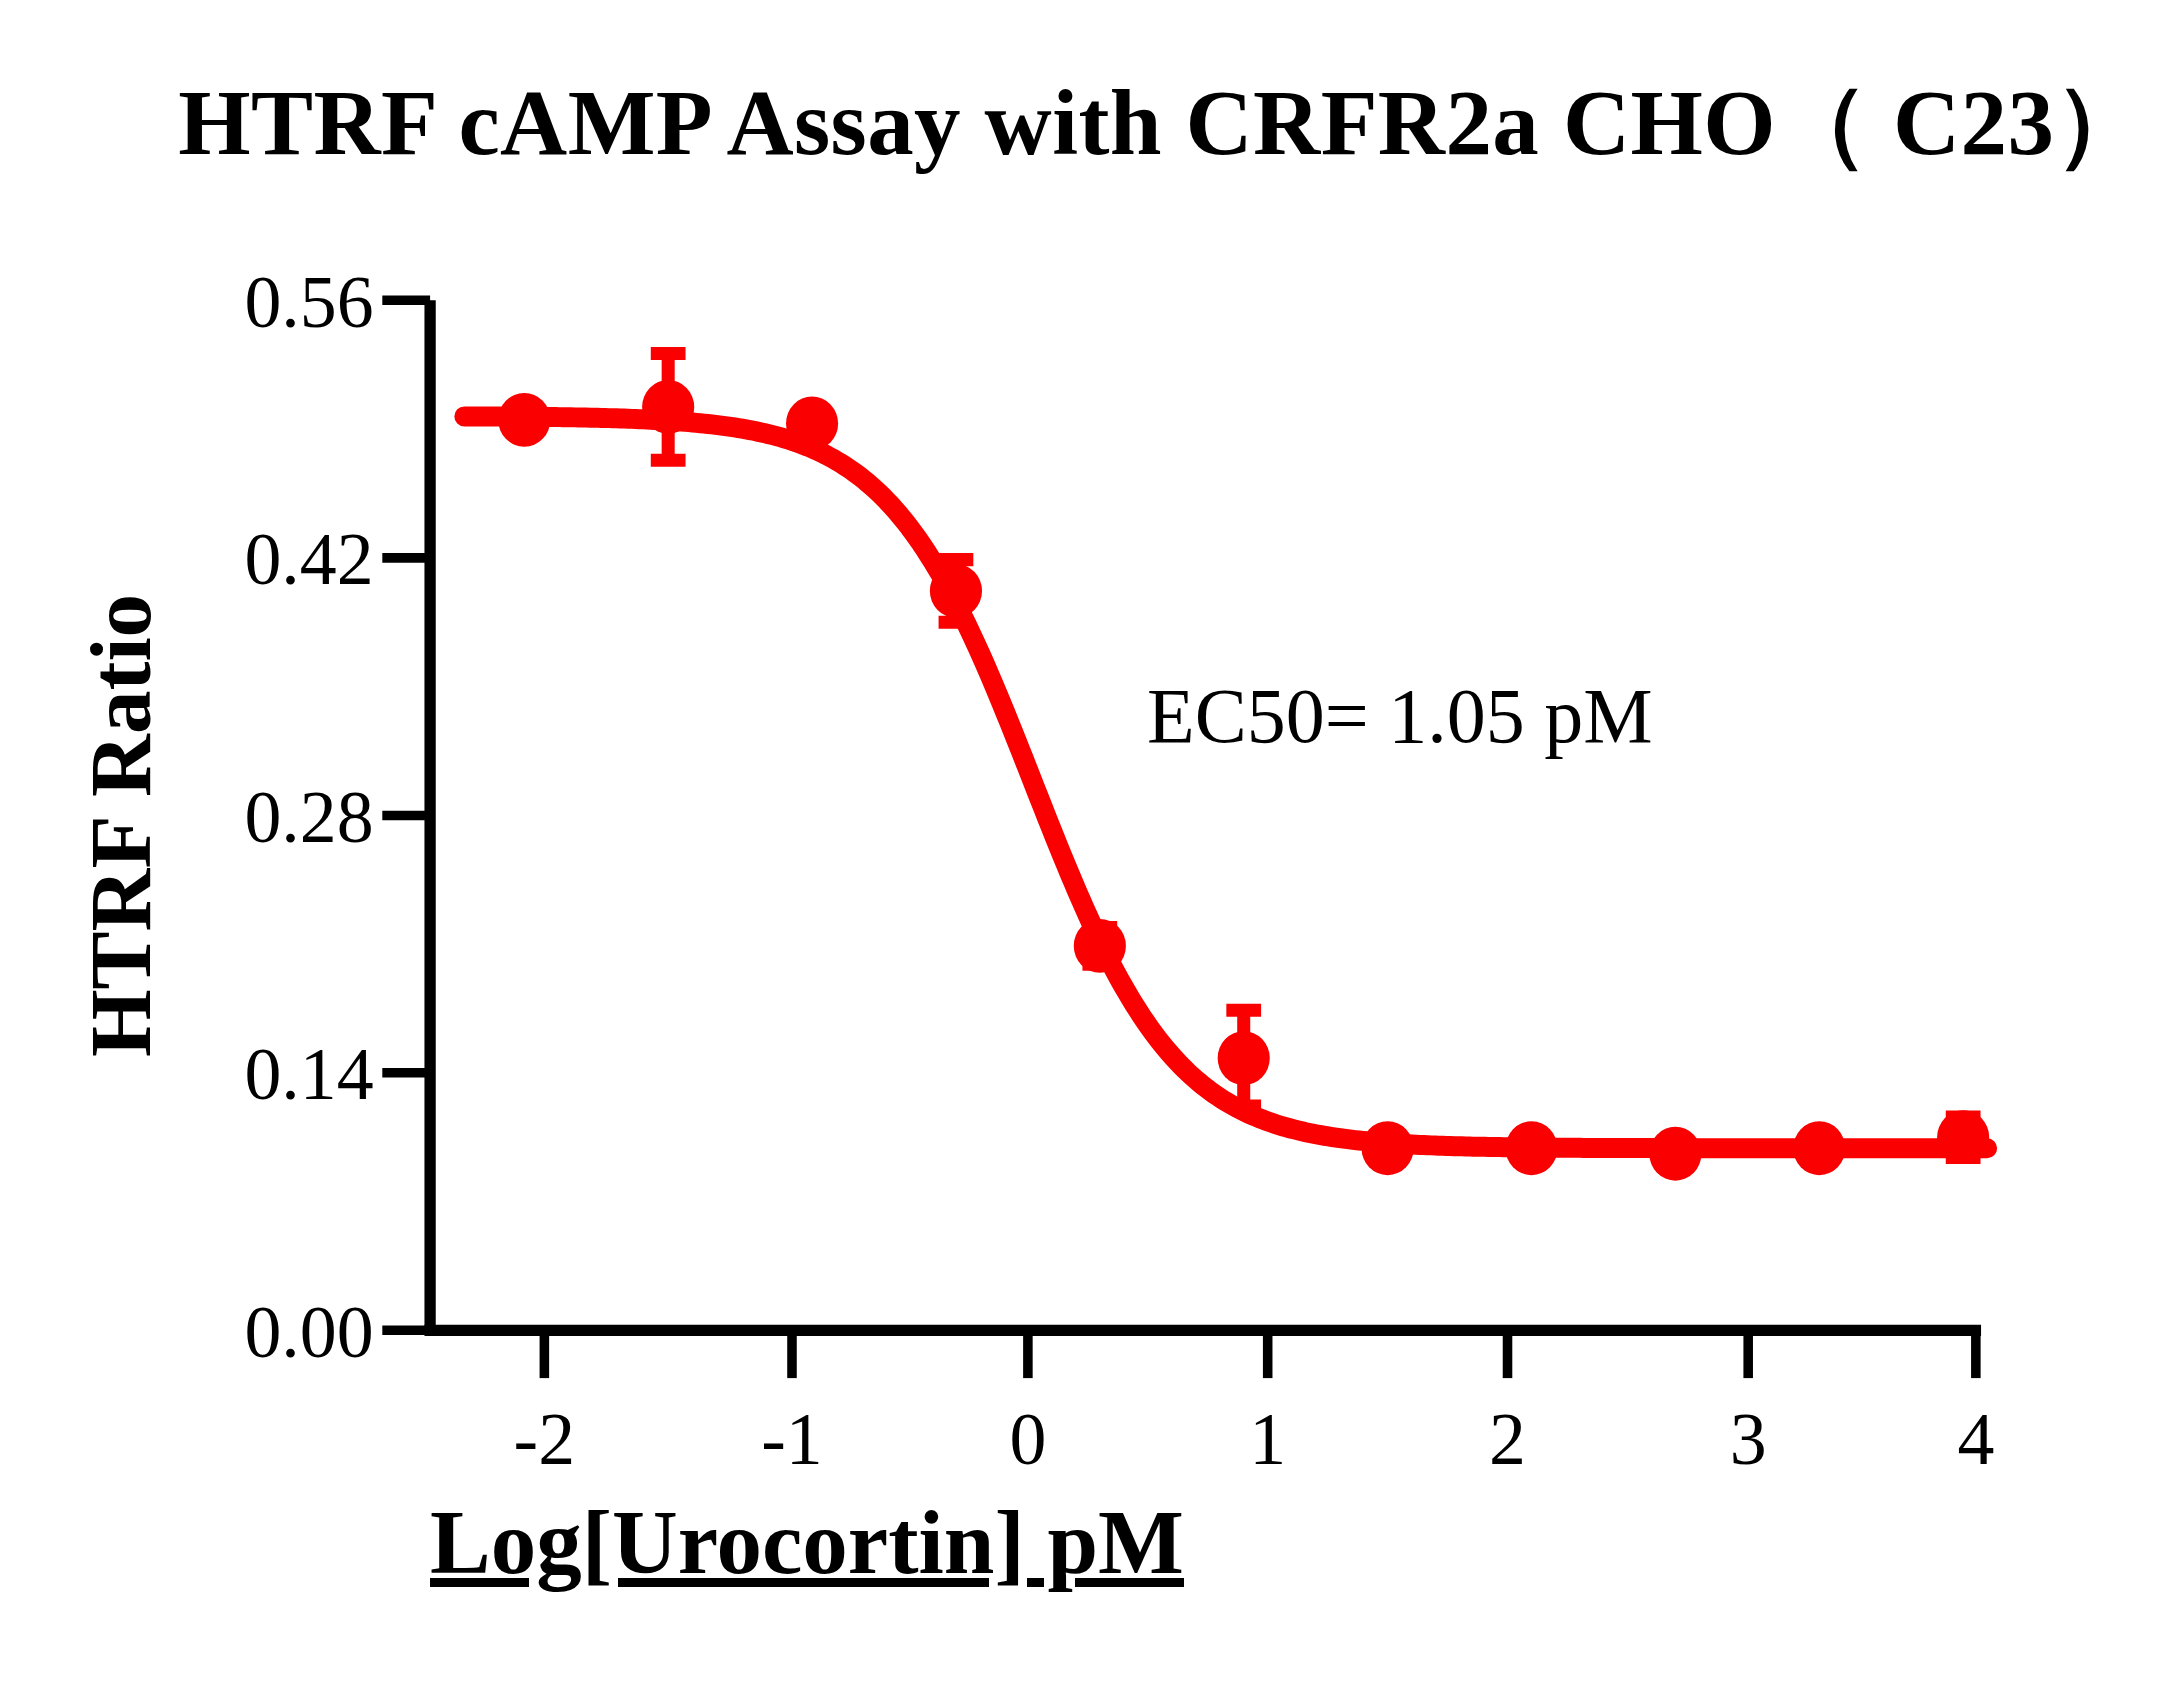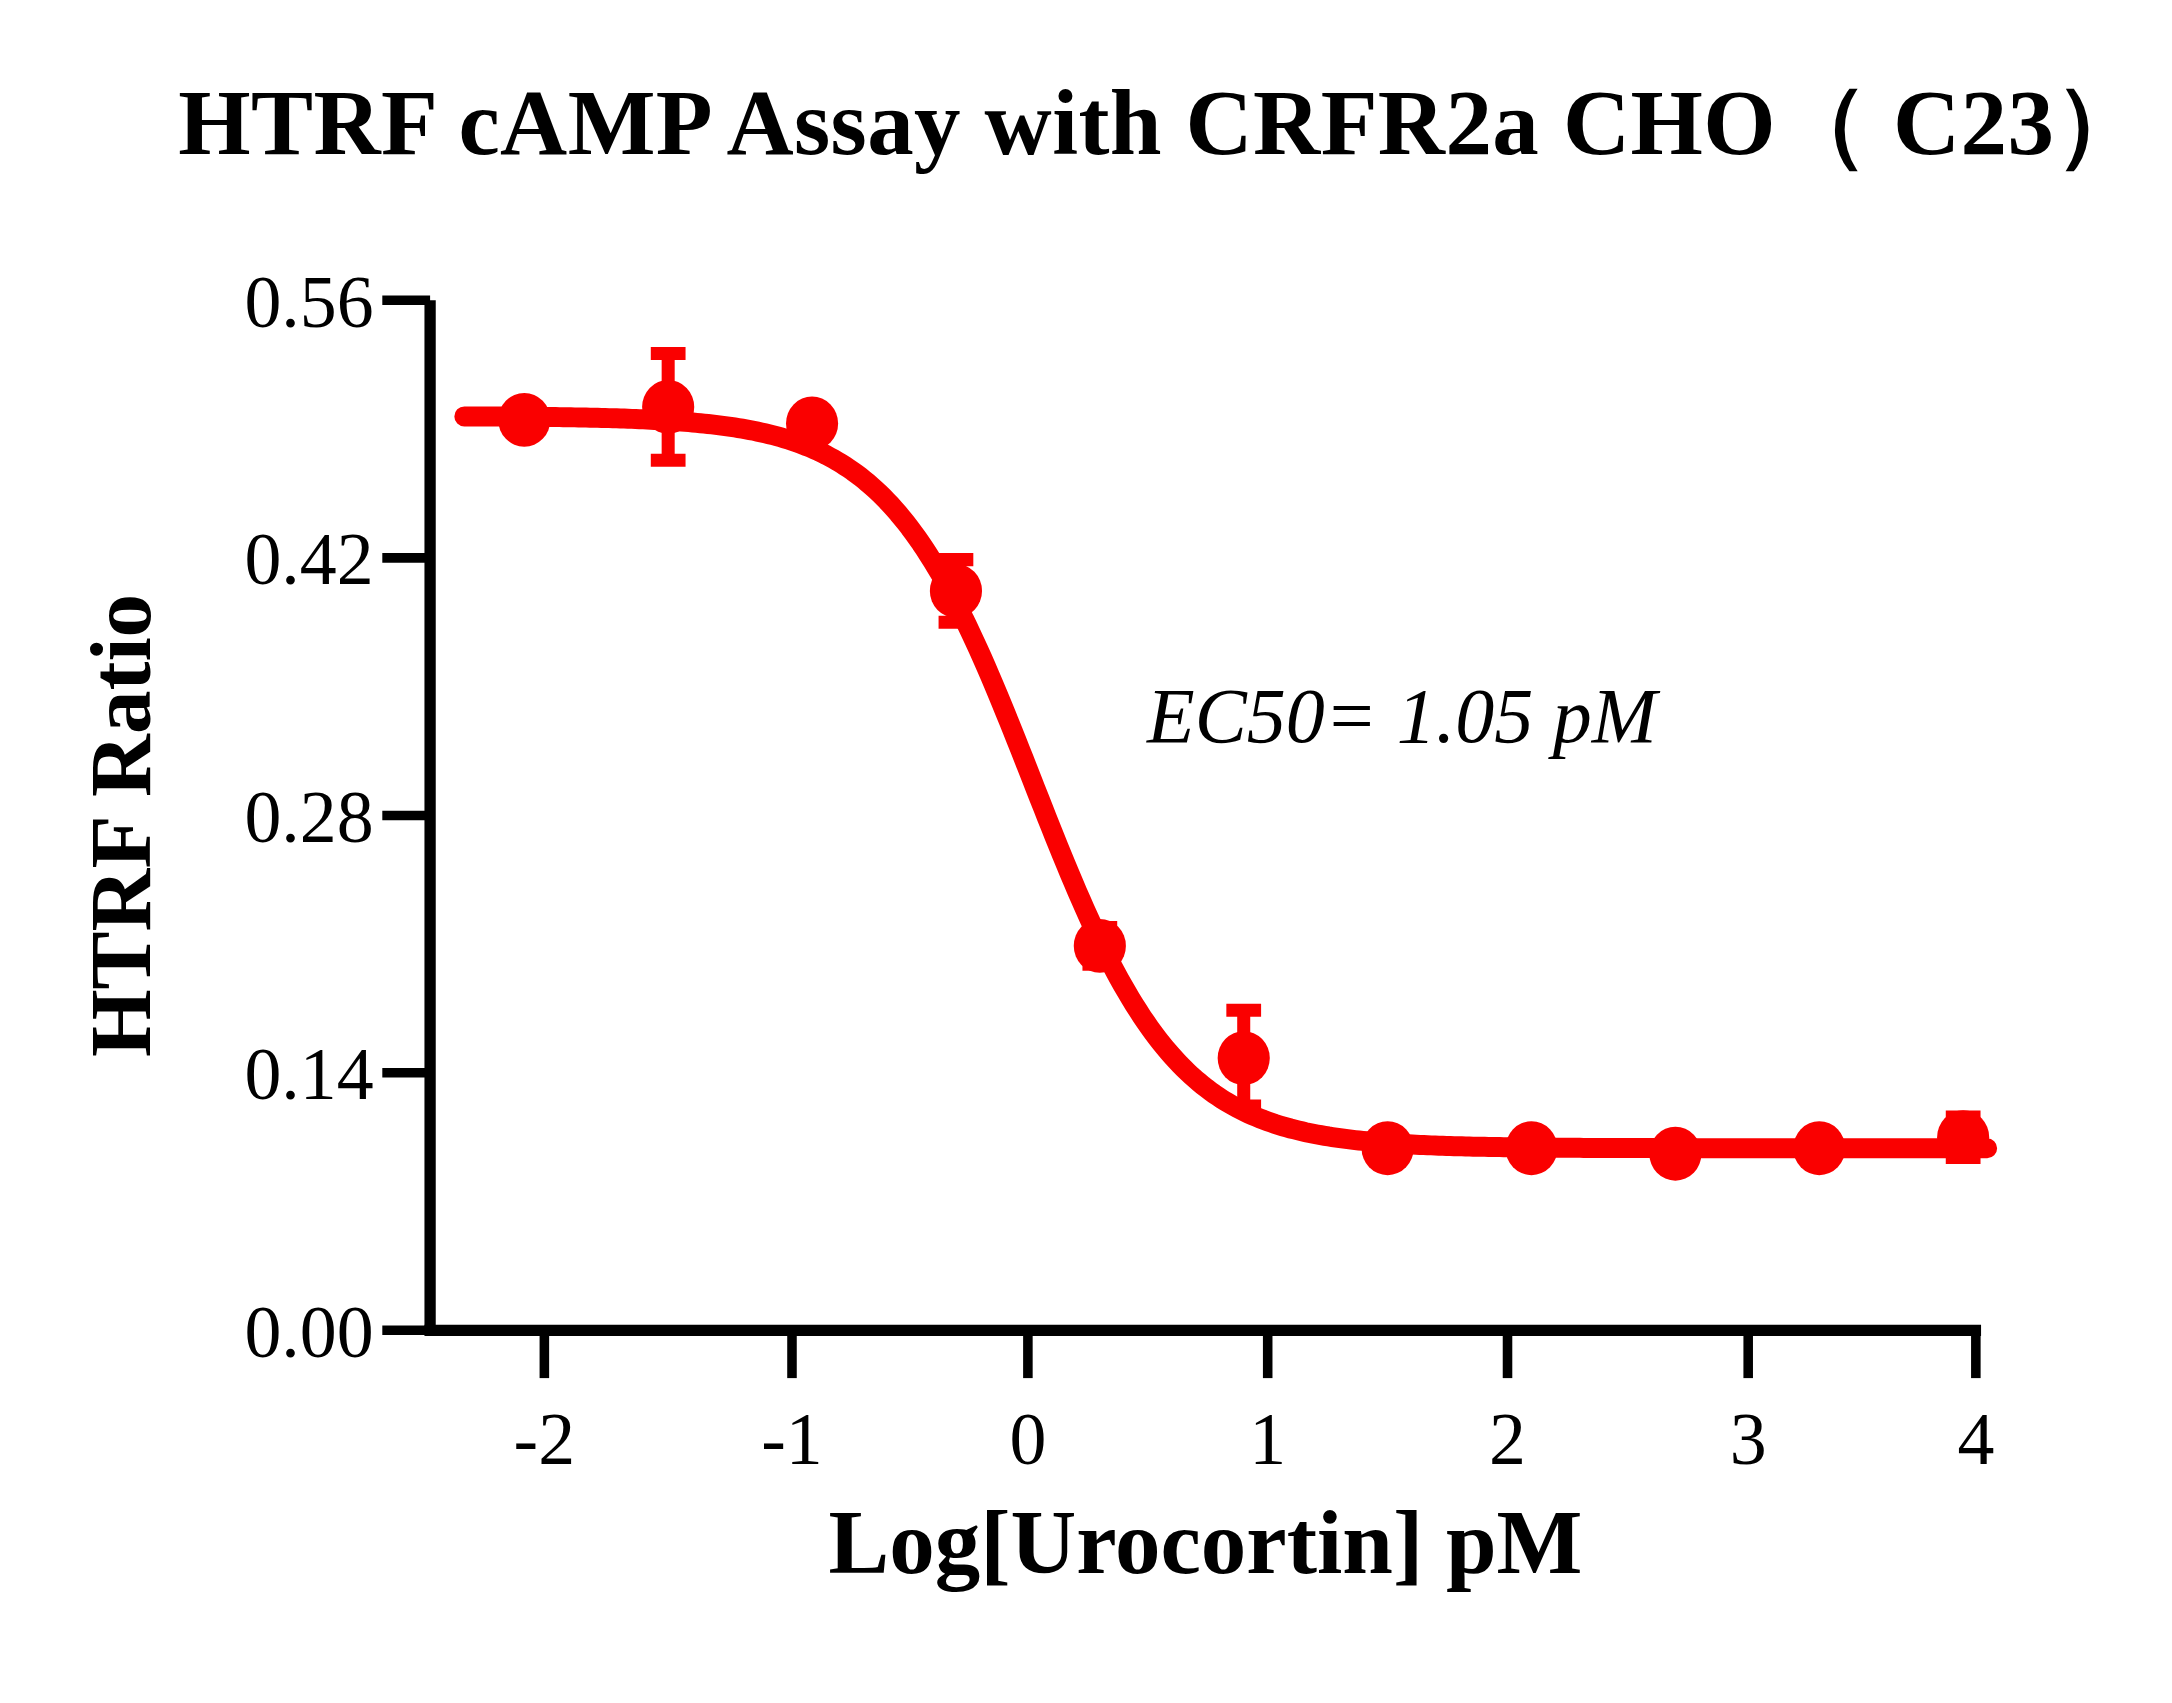--- a/index.html
+++ b/index.html
@@ -57,34 +57,33 @@
     white-space: nowrap;
     font-size: 87px;
     font-weight: bold;
     color: #000000;
   }
   #x-axis-title {
     position: absolute;
     left: 430px;
     top: 1490px;
     width: 1551px;
-    text-align: center;
     font-size: 91px;
     font-weight: bold;
     color: #000000;
     white-space: nowrap;
+    text-decoration: underline;
   }
   #ec50-annotation {
     position: absolute;
     left: 1147px;
     top: 671px;
     font-size: 78px;
     color: #000000;
     white-space: nowrap;
-    font-style: italic;
   }
 </style>
 </head>
 <body>
 
 <div id="page">
 
   <div id="chart-title">HTRF cAMP Assay with CRFR2a CHO（ C23）</div>
 
   <svg id="plot-svg" width="2326" height="1704" viewBox="0 0 5354 3922">

